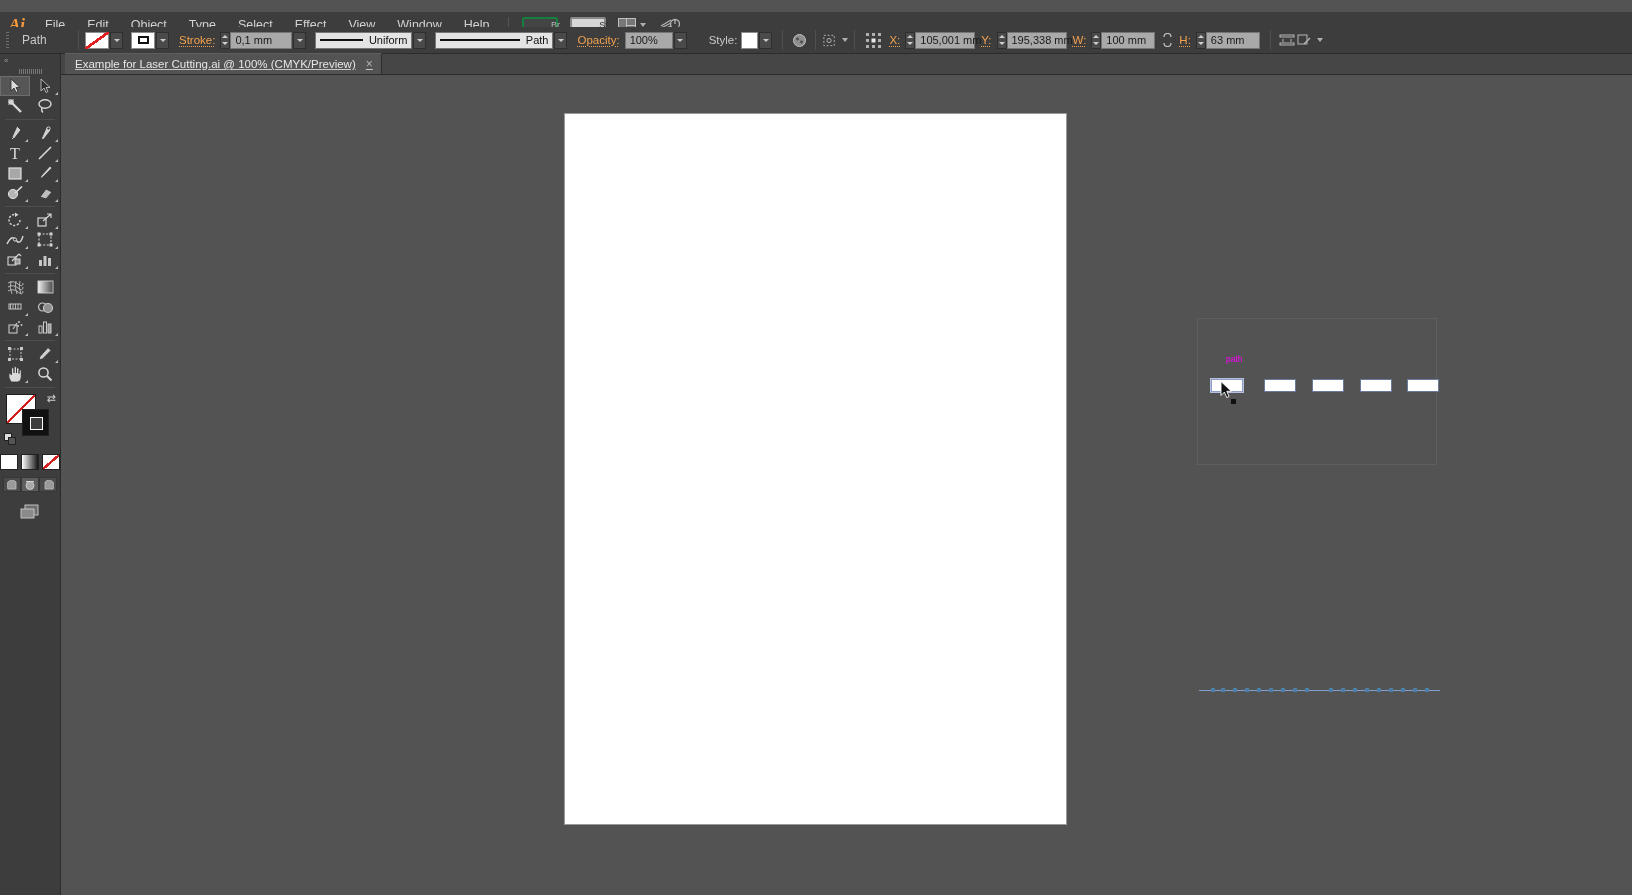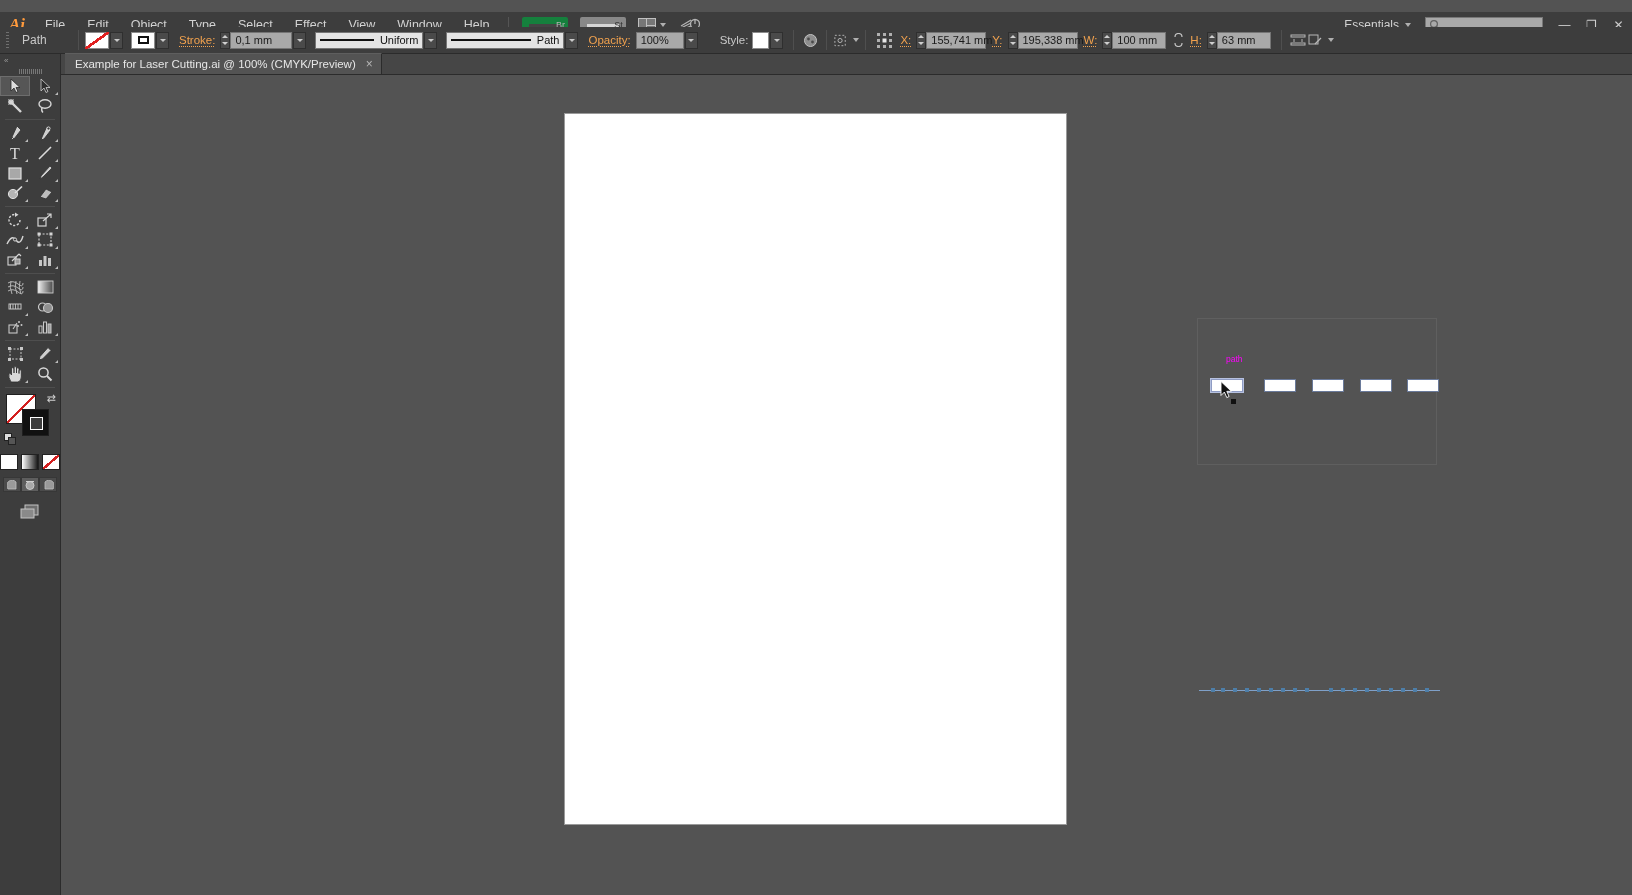--- a/index.html
+++ b/index.html
@@ -23,21 +23,21 @@
     width:34px; height:27px; display:flex; align-items:center; justify-content:center;
     color:#ff9a3c; font-weight:bold; font-size:17px; font-style:italic;
     font-family:"Liberation Serif", serif;
   }
   .menu-item {
     padding:0 11px; height:27px; line-height:27px;
     color:#d2d2d2; font-size:12.5px; cursor:default; white-space:nowrap;
   }
   .mb-sep { width:1px; height:17px; background:#555; margin:0 7px; }
   .mb-sqbtn {
-    width:19px; height:17px; border:7px solid #15803d; border-radius:2px;
+    width:19px; height:17px; border:2px solid #15803d; border-radius:2px;
     display:flex; align-items:center; justify-content:center;
     font-size:9px; color:#b4b4b4; margin:0 6px; background:#444;padding-left:32px;
   }
   .mb-sqbtn.on { background:#d6d6d6; color:#333; border-color:#888; }
   #arrange-btn { display:flex; align-items:center; margin:0 6px; }
   #arrange-ico {
     width:18px; height:15px; border:1px solid #c0c0c0; background:#777;
     position:relative;
   }
   #arrange-ico:after{
@@ -96,21 +96,21 @@
   }
   .combo { height:17px; background:#e4e4e4; border:1px solid #757575; color:#111;
            display:flex;align-items:center; font-size:11px; padding:0 4px; }
   .strokeline{ height:2px;background:#111;flex:1;margin-right:6px;}
   .icon-btn{width:20px;height:20px;display:flex;align-items:center;justify-content:center;color:#bdbdbd;}
 
   
   #tabbar {
     position:absolute; left:0; top:54px; width:1632px; height:21px;
     background:#464646; border-bottom:1px solid #2b2b2b;
-    display:flex; align-items:flex-end; padding-left:65px;
+    display:flex; align-items:flex-end; padding-left:65px;text-decoration:underline;
   }
   #doctab {
     height:21px; background:#535353; border-right:1px solid #2b2b2b; border-top:1px solid #5e5e5e;
     display:flex;align-items:center; padding:0 8px 0 10px; font-size:11.5px; color:#e6e6e6;
   }
   #tabclose{margin-left:10px;color:#b6b6b6;font-size:12px;}
 
   
   #toolpanel {
     position:absolute; left:0; top:54px; width:61px; height:841px;
@@ -223,35 +223,20 @@
     <div class="caret"></div>
   </div>
   <div id="bridge-ico">
     <svg width="20" height="14" viewBox="0 0 20 14">
       <path d="M1 9 L11 3 M1 11 L11 6 M1 13 L11 9" stroke="#b4b4b4" stroke-width="1.2" fill="none"></path>
       <circle cx="15" cy="7" r="4.5" stroke="#b4b4b4" stroke-width="1.3" fill="none"></circle>
       <path d="M15 2.5 L15 7" stroke="#b4b4b4" stroke-width="1.3"></path>
     </svg>
   </div>
 
-  <div id="mb-right">
-    <div id="workspace-sel">
-      <span>Essentials</span>
-      <span class="caret" style="margin-left:6px;"></span>
-    </div>
-    <div id="search-wrap">
-      <svg width="12" height="12" viewBox="0 0 12 12">
-        <circle cx="5" cy="5" r="3.4" stroke="#4a4a4a" stroke-width="1.2" fill="none"></circle>
-        <path d="M7.6 7.6 L10.5 10.5" stroke="#4a4a4a" stroke-width="1.3"></path>
-      </svg>
-    </div>
-    <div class="winbtn">—</div>
-    <div class="winbtn">❐</div>
-    <div class="winbtn close">✕</div>
-  </div>
 </div>
 
 <div id="controlbar">
   <div id="grip">
     <i></i>
       <i></i>
       <i></i>
       <i></i>
       <i></i>
       <i></i>
@@ -271,21 +256,21 @@
   </div>
 
   <div class="cb-lbl" style="margin-left:10px;">Stroke:</div>
   <div class="spinner">
       <span class="up"></span>
       <span class="dn"></span>
     </div>
   <div class="field" style="width:62px;">0,1 mm</div>
   <div class="mini-arrow"></div>
 
-  <div class="combo" style="width:108px;margin-left:9px;">
+  <div class="combo" style="width:97px;margin-left:9px;">
     <span class="strokeline"></span>
     <span>Uniform</span>
   </div>
   <div class="mini-arrow"></div>
 
   <div class="combo" style="width:118px;margin-left:9px;">
     <span class="strokeline"></span>
     <span>Path</span>
   </div>
   <div class="mini-arrow"></div>
@@ -330,21 +315,21 @@
           <rect x="13" y="13" width="3" height="3"></rect>
       </g>
     </svg>
   </div>
 
   <div class="cb-lbl" style="margin-left:4px;">X:</div>
   <div class="spinner">
       <span class="up"></span>
       <span class="dn"></span>
     </div>
-  <div class="field" style="width:60px;">155,741 mm</div>
+  <div class="field" style="width:60px;">105,001 mm</div>
 
   <div class="cb-lbl" style="margin-left:6px;">Y:</div>
   <div class="spinner">
       <span class="up"></span>
       <span class="dn"></span>
     </div>
   <div class="field" style="width:60px;">195,338 mm</div>
 
   <div class="cb-lbl" style="margin-left:6px;">W:</div>
   <div class="spinner">

